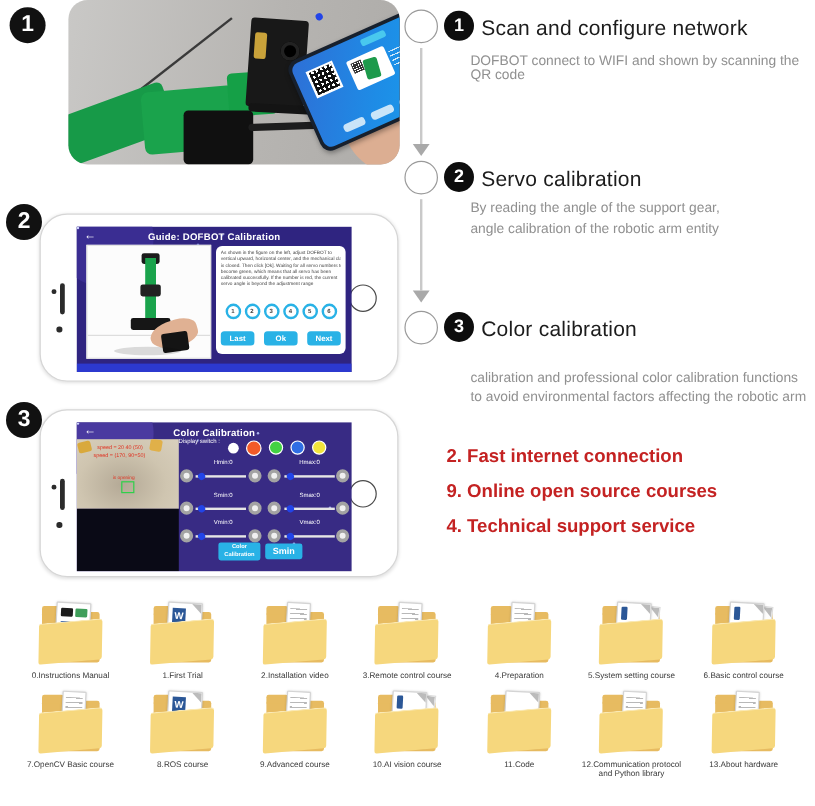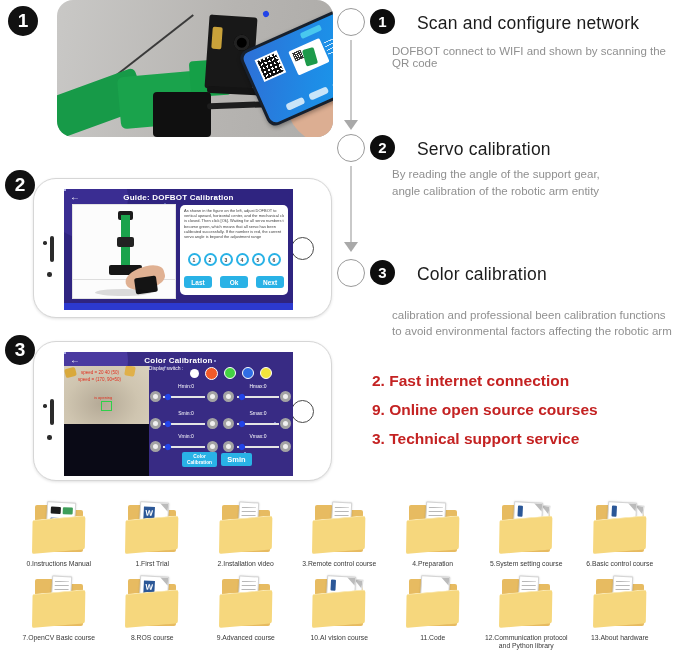--- a/index.html
+++ b/index.html
@@ -45,21 +45,21 @@
     background:repeating-linear-gradient(#ffffffcc 0 1px, transparent 1px 4px); }
   .hero-btns { position:absolute; left:20px; bottom:6px; width:70px; height:7px; display:flex; gap:6px; }
   .hero-btns span { flex:1; background:#e8f4fb; border-radius:3px; opacity:.85; }
 
   
   .t-circle { position:absolute; left:337px; width:28px; height:28px; border-radius:50%; background:#fff; border:1.5px solid #9a9a9a; }
   .t-line { position:absolute; left:350px; width:1.5px; background:#c9c9c9; }
   .t-head { position:absolute; left:344px; width:0; height:0; border-left:7px solid transparent; border-right:7px solid transparent; border-top:10px solid #a9a9a9; }
   .step-badge { position:absolute; left:370px; width:25px; height:25px; border-radius:50%; background:#0d0d0d;
     color:#fff; font-weight:bold; font-size:15px; display:flex; align-items:center; justify-content:center; }
-  .step-title { position:absolute; left:417px; font-size:17.5px; color:#1c1c1c; letter-spacing:.2px;text-align:right; }
+  .step-title { position:absolute; left:401px; font-size:17.5px; color:#1c1c1c; letter-spacing:.2px;text-align:right; }
   .step-line { position:absolute; left:392px; font-size:11.5px; color:#909090; }
 
   
   .features { position:absolute; left:372px; top:372px; font-weight:bold; font-size:15.5px; color:#c42222; }
   .features div { margin-bottom:11px; }
 
   
   .phone { position:absolute; left:33px; width:299px; height:140px; background:#fff; border:1px solid #d6d6d6;
     border-radius:23px; box-shadow:0 1px 3px rgba(0,0,0,.12); }
   .spk-bar { position:absolute; left:16px; top:57px; width:3.5px; height:26px; background:#2b2b2b; border-radius:2px; }
@@ -196,27 +196,27 @@
   <div class="t-line" style="top:166px; height:76px;"></div>
   <div class="t-head" style="top:242px;"></div>
   <div class="step-badge" style="top:135px;">2</div>
   <div class="step-title" style="top:139px;">Servo calibration</div>
   <div class="step-line" style="top:168px;">By reading the angle of the support gear,</div>
   <div class="step-line" style="top:185px;">angle calibration of the robotic arm entity</div>
 
   <div class="t-circle" style="top:259px;"></div>
   <div class="step-badge" style="top:260px;">3</div>
   <div class="step-title" style="top:264px;">Color calibration</div>
-  <div class="step-line" style="top:309px;">calibration and professional been calibration functions</div>
+  <div class="step-line" style="top:309px;">calibration and professional color calibration functions</div>
   <div class="step-line" style="top:325px;">to avoid environmental factors affecting the robotic arm</div>
 
   <div class="features" id="features" style="color: rgb(196, 34, 34);">
     <div>2. Fast internet connection</div>
     <div>9. Online open source courses</div>
-    <div>3. Technical support service</div>
+    <div>4. Technical support service</div>
   </div>
 
   <div class="big-badge" style="left:5px; top:170px;">2</div>
   <div class="phone" style="top:178px;">
     <div class="cam-dot"></div>
     <div class="spk-bar"></div>
     <div class="mic-dot"></div>
     <div class="home-btn"></div>
     <div class="screen">
       <div class="stars"></div>

